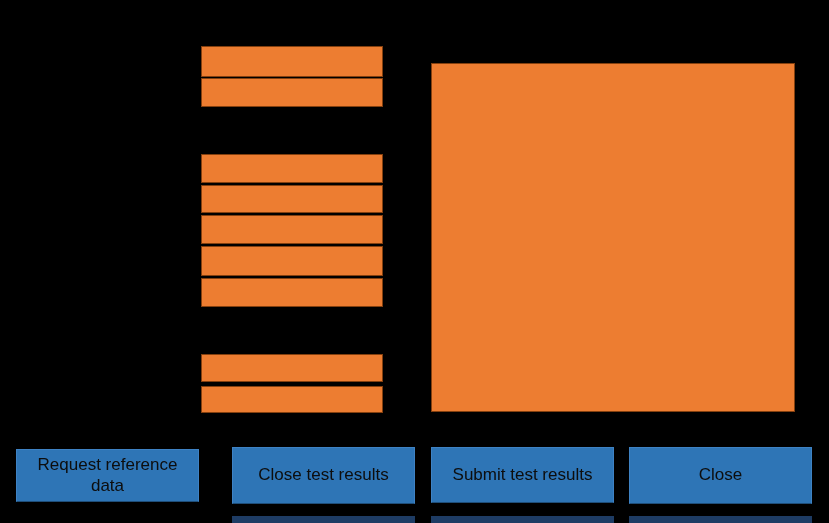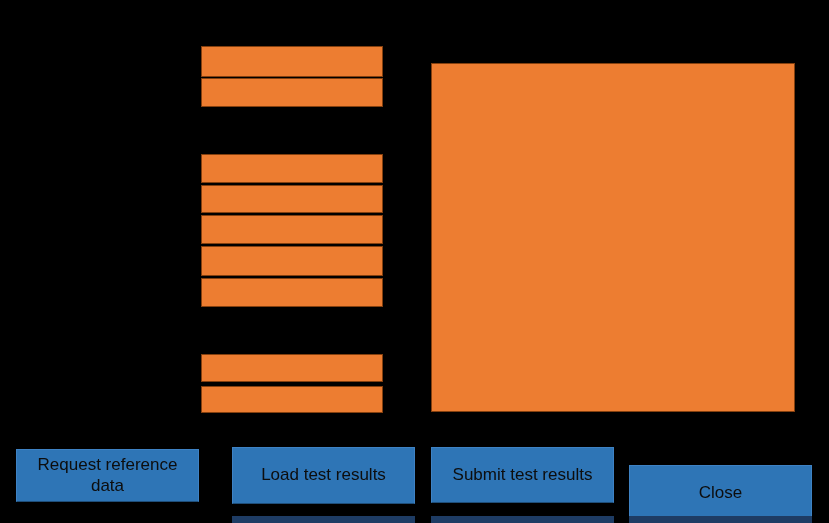--- a/index.html
+++ b/index.html
@@ -29,21 +29,21 @@
   .btn{
     position:absolute;display:flex;align-items:center;justify-content:center;
     text-align:center;background:var(--button-fill);color:var(--button-text);
     border:1px solid var(--button-edge);border-bottom-color:var(--button-shade);
     font-family:inherit;font-size:17px;line-height:1.22;padding:2px 6px;
     box-sizing:border-box;cursor:pointer;
   }
   .b1{left:16px;top:449px;width:183px;height:53px}
   .b2{left:232px;top:447px;width:183px;height:57px}
   .b3{left:431px;top:447px;width:183px;height:56px}
-  .b4{left:629px;top:465px;width:183px;height:57px}
+  .b4{left:629px;top:447px;width:183px;height:57px}
   .strip{
     position:absolute;top:516px;height:7px;width:183px;
     background:var(--strip-fill);
   }
   .s1{left:232px}
   .s2{left:431px}
   .s3{left:629px}
 </style>
 </head>
 <body>
@@ -58,21 +58,21 @@
   <div class="field f5"></div>
   <div class="field f6"></div>
   <div class="field f7"></div>
 
   <div class="field f8"></div>
   <div class="field f9"></div>
 
   <div class="bigbox"></div>
 
   <button class="btn b1">Request reference data</button>
-  <button class="btn b2">Load test results</button>
+  <button class="btn b2">Close test results</button>
   <button class="btn b3">Submit test results</button>
   <button class="btn b4">Close</button>
 
   <div class="strip s1"></div>
   <div class="strip s2"></div>
   <div class="strip s3"></div>
 
 </div>
 
 </body></html>

